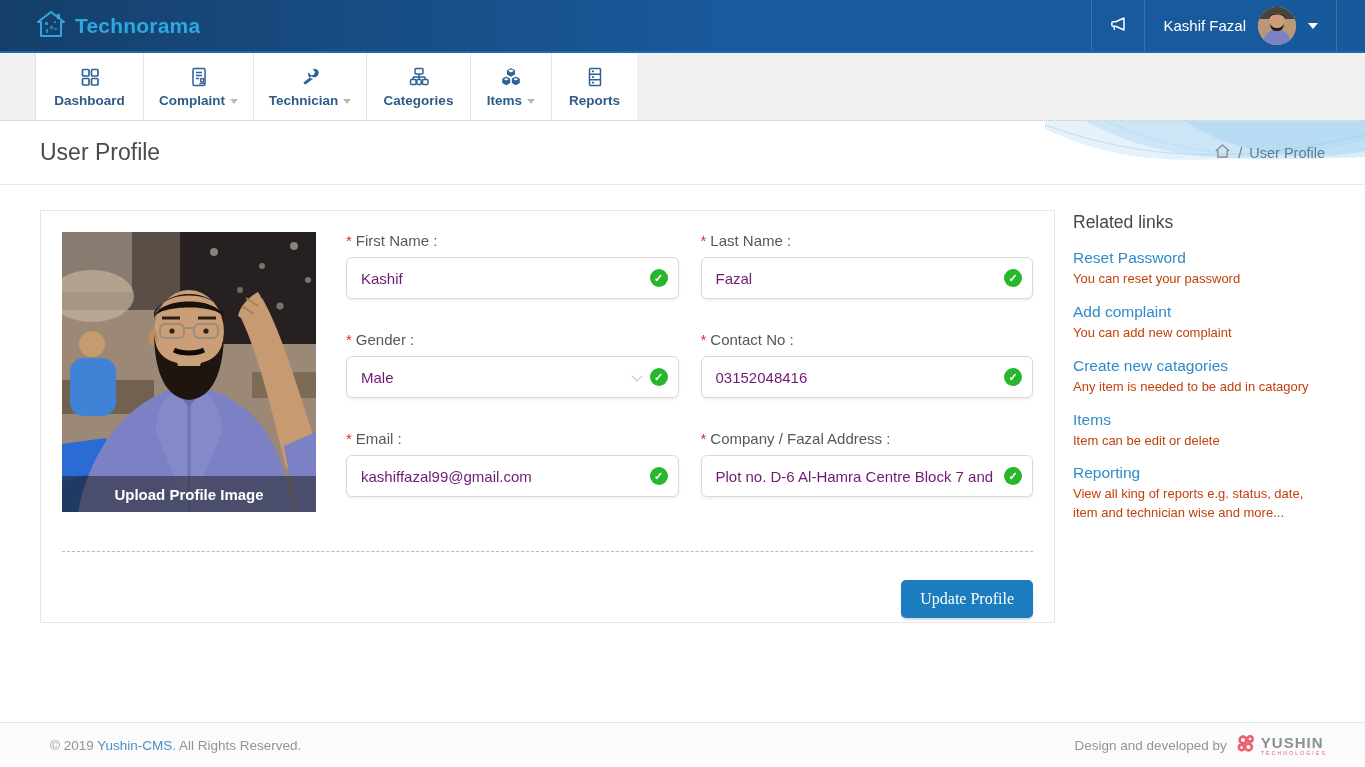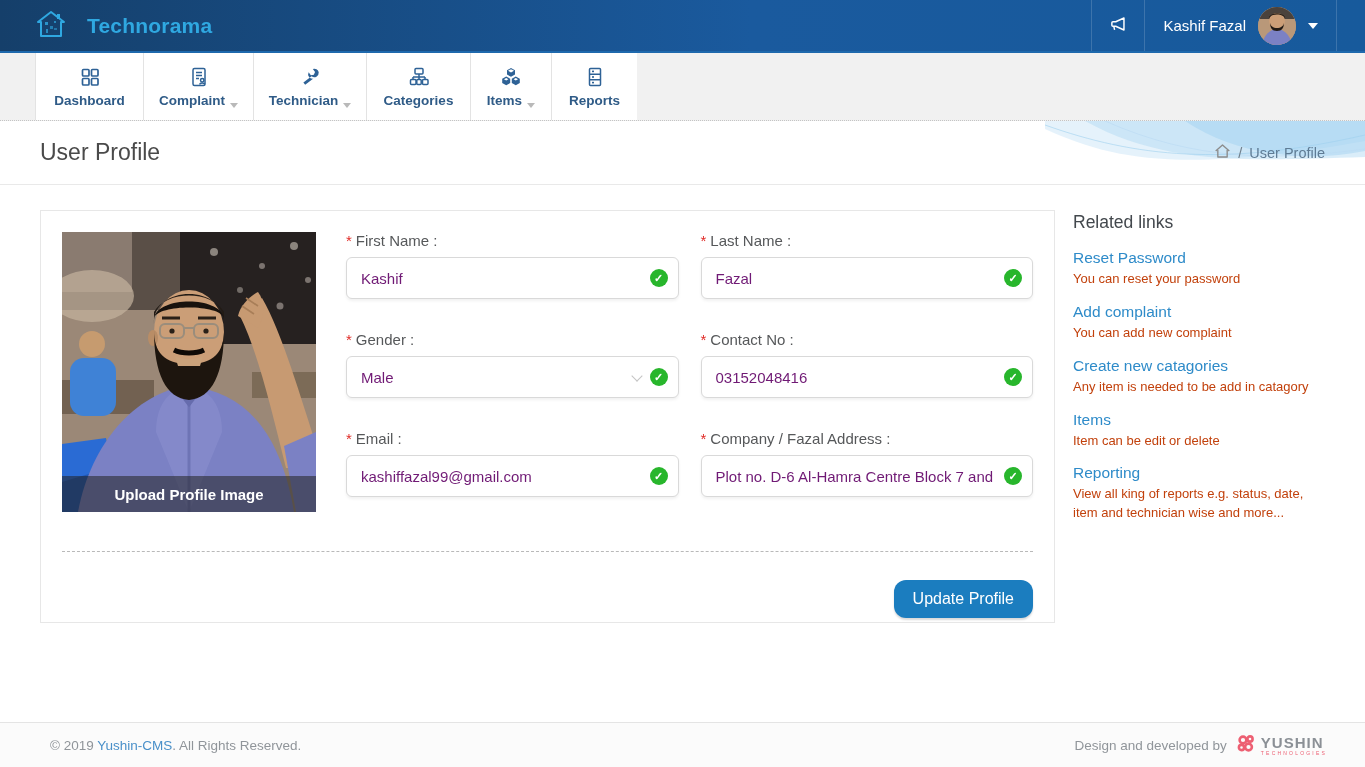--- a/index.html
+++ b/index.html
@@ -2,39 +2,39 @@
 <html><head>
 <meta charset="utf-8">
 <style>
   * { margin:0; padding:0; box-sizing:border-box; }
   html,body { width:1365px; height:767px; overflow:hidden; background:#fff;
     font-family:"Liberation Sans", sans-serif; }
 
   
   .navbar { height:53px; background:linear-gradient(90deg,#153f6a 0%,#1a5a9e 55%,#175a9c 100%);
     display:flex; align-items:stretch; border-bottom:2px solid #1e69ad; }
-  .brand { display:flex; align-items:center; gap:20px; padding-left:35px; }
+  .brand { display:flex; align-items:center; gap:8px; padding-left:35px; }
   .brand-text { color:#2fa8e1; font-size:21px; font-weight:bold; letter-spacing:.2px; }
   .nav-spacer { flex:1; }
   .nav-divider { width:1px; background:rgba(255,255,255,.16); }
   .nav-cell { display:flex; align-items:center; justify-content:center; }
   .announce-cell { width:52px; cursor:pointer; }
   .user-cell { padding:0 18px; gap:12px; cursor:pointer; }
   .user-name { color:#fff; font-size:15px; }
   .avatar { width:38px; height:38px; border-radius:50%; overflow:hidden; background:#b99879; flex:0 0 38px; }
   .caret-down-white { width:0; height:0; border-left:5px solid transparent; border-right:5px solid transparent; border-top:6px solid #fff; }
   .nav-right-pad { width:28px; }
 
   
   .tabstrip { height:68px; background:#f1f1f1; display:flex; border-bottom:1px dotted #c4c4c4; }
   .tabstrip-left { width:35px; }
   .tab { background:#fff; border-left:1px solid #e3e3e3; display:flex; flex-direction:column;
     align-items:center; justify-content:center; gap:5px; cursor:pointer; padding:0 8px; }
   .tab:last-of-type { border-right:1px solid #e3e3e3; }
-  .tab-label { font-size:13.5px; font-weight:bold; color:#2f5b87; white-space:nowrap; display:flex; align-items:flex-end; gap:5px; }
+  .tab-label { font-size:13.5px; font-weight:bold; color:#2f5b87; white-space:nowrap; display:flex; align-items:center; gap:5px; }
   .tab svg { display:block; }
   .caret-down-gray { width:0; height:0; border-left:4px solid transparent; border-right:4px solid transparent; border-top:5px solid #b9b9b9; margin-top:2px; }
   .w108{width:108px}.w110{width:110px}.w113{width:113px}.w104{width:104px}.w81{width:81px}.w86{width:86px}
 
   
   .titlestrip { height:64px; position:relative; border-bottom:1px solid #e9e9e9; background:#fff;
     display:flex; align-items:center; justify-content:space-between; padding:0 40px; overflow:hidden; }
   .page-title { font-size:23px; color:#4a4a4a; z-index:2; }
   .breadcrumb { display:flex; align-items:center; gap:7px; font-size:14.5px; color:#6e7d8a; z-index:2; }
   .breadcrumb .crumb-current { color:#5f7c95; }
@@ -54,23 +54,23 @@
   .input-wrap { position:relative; }
   .input-wrap input { width:100%; height:42px; border:1px solid #d9d9d9; border-radius:6px;
     padding:0 38px 0 14px; font-size:15px; color:#701a75; outline:none; background:#fff;
     box-shadow:0 2px 3px rgba(0,0,0,.06); font-family:"Liberation Sans",sans-serif; }
   .check-badge { position:absolute; right:11px; top:12px; width:18px; height:18px; border-radius:50%;
     background:#28b62c; color:#fff; font-size:11px; line-height:18px; text-align:center; font-weight:bold; }
   .select-chevron { position:absolute; right:38px; top:16px; width:8px; height:8px;
     border-right:1.5px solid #c4c4c4; border-bottom:1.5px solid #c4c4c4; transform:rotate(45deg); }
   .dashed-divider { border-top:1px dashed #b9b9b9; margin-top:22px; }
   .button-row { text-align:right; margin-top:28px; }
-  .btn-primary { background:#1b7dbf; color:#fff; border:none; border-radius:12px; font-size:16px;
+  .btn-primary { background:#1b7dbf; color:#fff; border:none; border-radius:5px; font-size:16px;
     padding:10px 19px; cursor:pointer; box-shadow:0 2px 2px rgba(0,0,0,.15);
-    font-family:Liberation Sans, sans-serif;text-align:right; }
+    font-family:Liberation Serif, serif;text-align:right; }
 
   
   .sidebar { flex:1; padding-top:2px; }
   .sidebar-title { font-size:17.5px; color:#43484d; margin-bottom:16px; }
   .rel-item { margin-bottom:14px; }
   .rel-link { font-size:15.5px; color:#2e8bc9; text-decoration:none; display:inline-block; margin-bottom:3px; cursor:pointer; }
   .rel-desc { font-size:13px; color:#c2410c; line-height:1.45; }
 
   
   .footer { position:absolute; left:0; right:0; bottom:0; height:45px; background:#fbfbfb;

